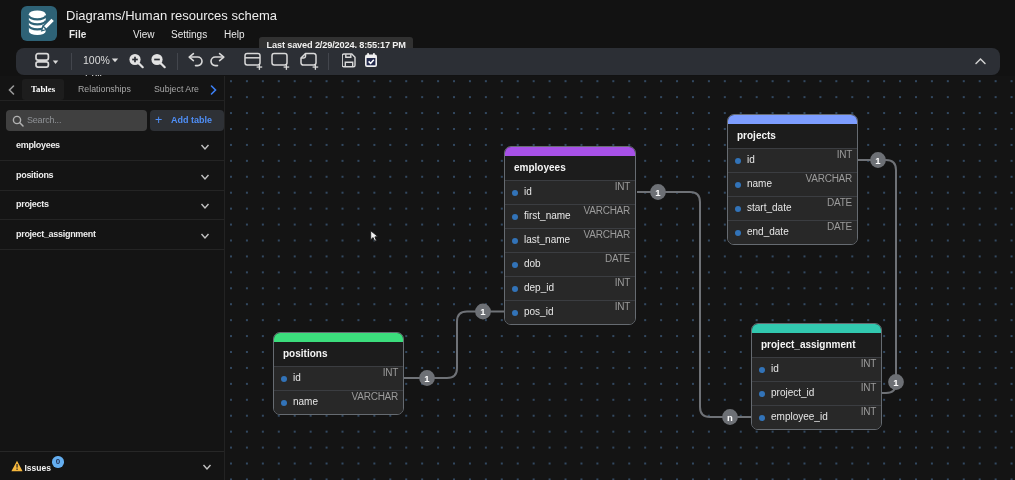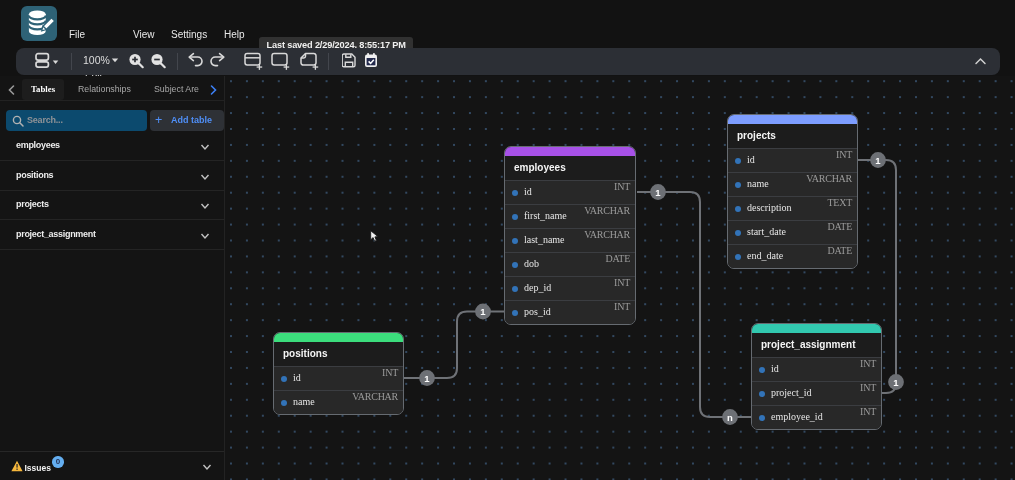--- a/index.html
+++ b/index.html
@@ -20,39 +20,39 @@
   .tsep { position:absolute; top:53px; width:1px; height:17px; background:#43464d; }
   .ticon { position:absolute; }
   #zoomtxt { position:absolute; left:83px; top:54px; font-size:10.5px; color:#dcdcdc; }
 
   
   #sidebar { left:0; top:76px; width:225px; height:404px; background:#141414; border-right:1px solid #232323;}
   #tabactive { position:absolute; left:22px; top:3px; width:42px; height:21px; background:#1d1d1d;
      border-radius:3px; color:#ffffff; font-weight:bold; font-size:8.8px; text-align:center; line-height:21px;font-family:Liberation Serif, serif; }
   .tab { position:absolute; top:3px; height:21px; line-height:21px; font-size:8.8px; color:#a9a9a9; }
   #tabline { position:absolute; left:0; top:24px; width:225px; height:1px; background:#222222; }
-  #search { position:absolute; left:6px; top:34px; width:141px; height:21px; background:#0c4a6e;
-     border-radius:4px; color:#8f9296; font-size:9px; letter-spacing:-0.2px; line-height:21px; padding-left:21px;font-weight:bold; }
+  #search { position:absolute; left:6px; top:34px; width:141px; height:21px; background:#404040;
+     border-radius:4px; color:#8f9296; font-size:9px; letter-spacing:-0.2px; line-height:21px; padding-left:21px; }
   #addtable { position:absolute; left:150px; top:34px; width:74px; height:21px; background:#2e3136;
      border-radius:4px; color:#4f8ff7; font-size:9px; font-weight:bold; line-height:21px; text-align:center; }
   .acc { position:absolute; left:0; width:224px; height:30px; border-bottom:1px solid #242424;
      color:#ededed; font-size:9px; font-weight:bold; letter-spacing:-0.3px; line-height:29px; padding-left:16px; }
   .chev { position:absolute; width:10px; height:10px; }
 
   
   #canvas { left:225px; top:76px; width:790px; height:404px; background:#141414; overflow:hidden; }
 
   
   .dbtable { position:absolute; width:131px; border:1px solid #666b71; border-radius:7px;
      overflow:hidden; background:#1c1c1c; }
   .strip { height:9px; }
   .tname { height:24px; line-height:24px; padding-left:9px; font-weight:bold; font-size:10px;
      color:#f5f5f5; background:#1c1c1c; }
   .drow { height:24px; background:#282828; border-top:1px solid #3b3d41; position:relative;
-     font-size:10px;font-family:Liberation Serif, serif; }
+     font-size:10px; }
   .dot { position:absolute; left:6.5px; top:8.8px; width:6.5px; height:6.5px; border-radius:50%;
      background:#3273b8; }
   .fn { position:absolute; left:19px; top:5px; color:#e6e6e6; }
   .ft { position:absolute; right:5px; top:0; color:#9b9b9b; letter-spacing:-0.25px; }
 </style>
 </head>
 <body>
 <div id="stage">
 
   <div id="logo" class="abs">
@@ -61,21 +61,22 @@
       <ellipse cx="16.3" cy="8.3" rx="8.4" ry="3.8" fill="#ffffff"></ellipse>
       <path d="M7.9 9.6 a8.4 3.8 0 0 0 16.8 0" stroke="#2e6276" stroke-width="2.1" fill="none"></path>
       <path d="M7.9 14.6 a8.4 3.8 0 0 0 16.8 0" stroke="#2e6276" stroke-width="2.1" fill="none"></path>
       <path d="M7.9 19.6 a8.4 3.8 0 0 0 16.8 0" stroke="#2e6276" stroke-width="2.1" fill="none"></path>
       <g transform="rotate(45 24 21.5)">
         <rect x="21.6" y="10" width="4.8" height="12" fill="#ffffff" stroke="#2e6276" stroke-width="1.4"></rect>
         <path d="M21.6 22 h4.8 l-2.4 4.2 z" fill="#ffffff" stroke="#2e6276" stroke-width="1.2"></path>
       </g>
     </svg>
   </div>
-  <div class="abs menuitem" style="left:69px;">File</div>
+  <div id="title" class="abs">Diagrams/Human resources schema</div>
+  <div class="abs menuitem" style="left:69px;font-weight:bold;">File</div>
   <div class="abs menuitem" style="left:85px;margin-top:40px;">Edit</div>
   <div class="abs menuitem" style="left:133px;">View</div>
   <div class="abs menuitem" style="left:171px;">Settings</div>
   <div class="abs menuitem" style="left:224px;">Help</div>
   <div id="lastsaved" class="abs">Last saved 2/29/2024, 8:55:17 PM</div>
 
   <div id="toolbar" class="abs"></div>
   <svg class="ticon" style="left:34px;top:52px;" width="26" height="19" viewBox="0 0 26 19">
     <g fill="none" stroke="#d9d9d9" stroke-width="1.7">
       <rect x="2" y="1.7" width="12.4" height="6.4" rx="2"></rect>
@@ -267,25 +268,20 @@
           <span class="fn">id</span>
           <span class="ft">INT</span>
         </div>
       <div class="drow">
           <span class="dot"></span>
           <span class="fn">name</span>
           <span class="ft">VARCHAR</span>
         </div>
       <div class="drow">
           <span class="dot"></span>
-          <span class="fn">description</span>
-          <span class="ft">TEXT</span>
-        </div>
-      <div class="drow">
-          <span class="dot"></span>
           <span class="fn">start_date</span>
           <span class="ft">DATE</span>
         </div>
       <div class="drow">
           <span class="dot"></span>
           <span class="fn">end_date</span>
           <span class="ft">DATE</span>
         </div>
     </div>
 

